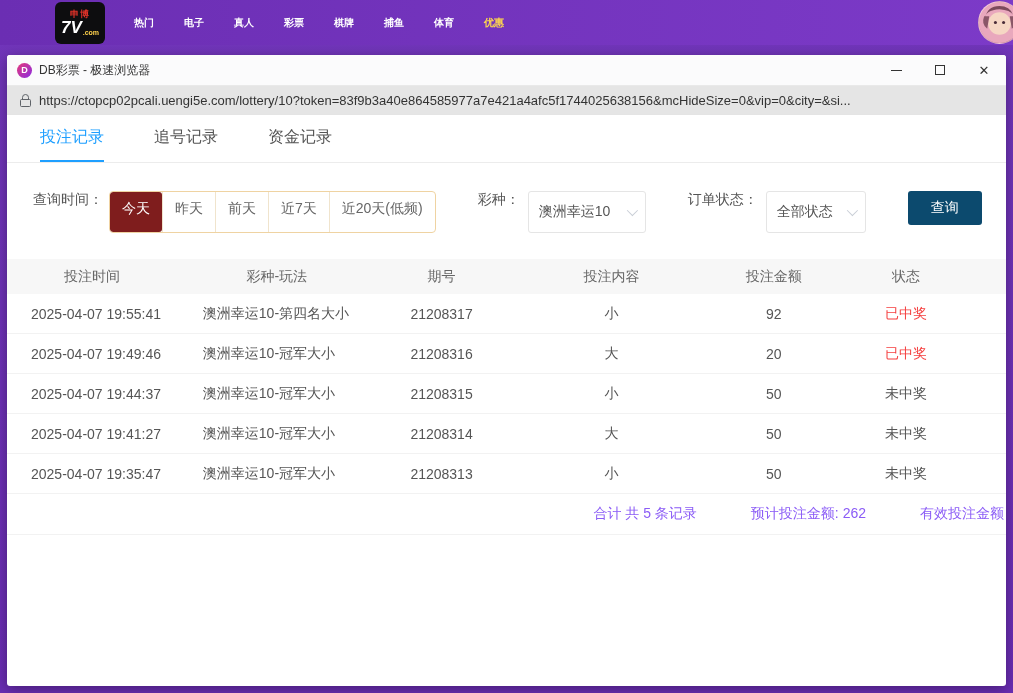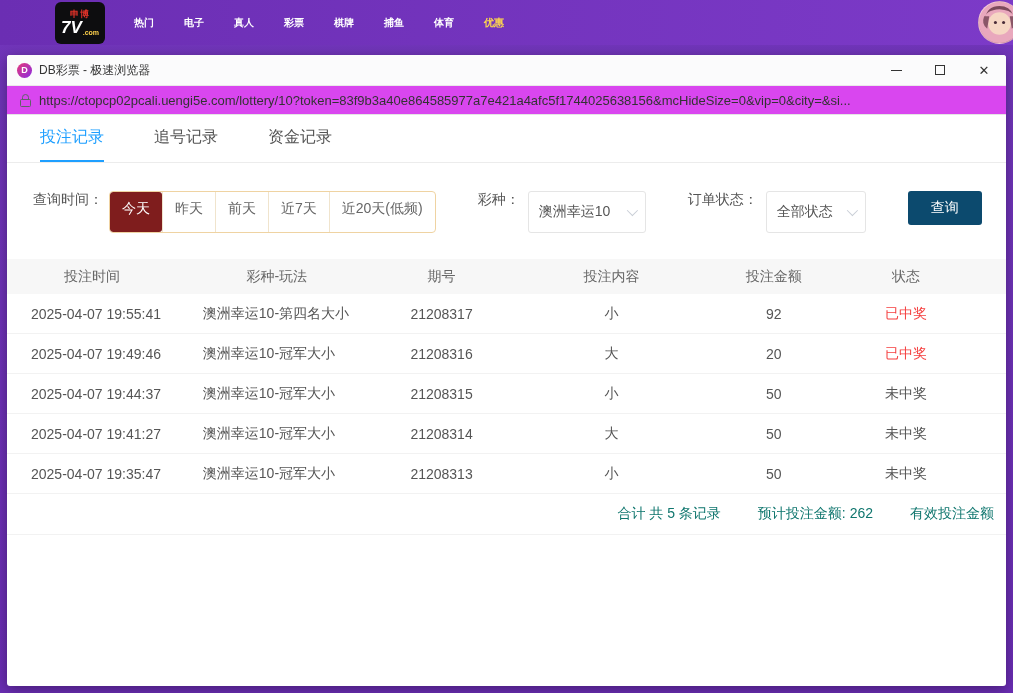--- a/index.html
+++ b/index.html
@@ -30,21 +30,21 @@
             border-bottom:1px solid #e9e9e9;padding-left:10px;font-size:12px;color:#333}
   .favicon{width:15px;height:15px;border-radius:50%;margin-right:7px;flex:0 0 auto;
            background:linear-gradient(135deg,#e6397a,#8a2be2);color:#fff;font-size:9px;font-weight:bold;
            display:flex;align-items:center;justify-content:center}
   .wincontrols{margin-left:auto;display:flex;height:100%}
   .winbtn{width:44px;height:100%;display:flex;align-items:center;justify-content:center;
           background:none;border:none;color:#333;font-size:13px;cursor:pointer}
   .glyph-min{display:inline-block;width:11px;border-top:1px solid #333}
   .glyph-max{display:inline-block;width:10px;height:10px;border:1px solid #333}
   .addressbar{height:29px;display:flex;align-items:center;gap:8px;padding:0 13px;
-              border-bottom:1px solid #e4e4e4;font-size:13px;color:#333;background:#d946ef}
+              border-bottom:1px solid #e4e4e4;font-size:13px;color:#333;background:#e5e5e5}
   .url{white-space:nowrap;overflow:hidden;flex:1;cursor:text}
 
   
   .tabs{display:flex;gap:50px;padding:0 33px;height:48px;border-bottom:1px solid #ececec;font-size:16px;color:#555}
   .tab{display:flex;align-items:center;height:100%;border-bottom:2px solid transparent;cursor:pointer}
   .tab.active{color:#1e9fff;border-bottom-color:#1e9fff}
 
   
   .filters{display:flex;margin:28px 0 0 26px;font-size:14px;color:#555}
   .time-group{display:flex;align-items:stretch;border:1px solid #efd3a2;border-radius:4px;overflow:hidden;margin-left:6px}
@@ -64,22 +64,22 @@
 
   
   .table{margin-top:26px;font-size:14px}
   .thead{display:flex;align-items:center;height:35px;background:#f7f7f7;color:#666}
   .trow{display:flex;align-items:center;height:40px;border-bottom:1px solid #f2f2f2;color:#555}
   .c1{width:17%}.c2{width:20%}.c3{width:13%}.c4{width:21%}.c5{width:11.5%}.c6{width:15%}
   .c3,.c4,.c5,.c6{text-align:center}
   .thead .c1,.thead .c2{text-align:center}
   .trow .c1{padding-left:24px}.trow .c2{padding-left:26px}
   .won{color:#f53f3f}
-  .summary{display:flex;align-items:center;justify-content:flex-end;gap:37px;height:41px;
-           border-bottom:1px solid #f2f2f2;color:#0f766e;padding-right:12px;overflow:hidden;white-space:nowrap}
+  .summary{display:flex;align-items:center;justify-content:flex-end;gap:54px;height:41px;
+           border-bottom:1px solid #f2f2f2;color:#8b5cf6;padding-right:2px;overflow:hidden;white-space:nowrap}
 </style>
 </head>
 <body>
 
 <div class="topbar">
   <div class="logo">
     <div class="logo-top">申博</div>
     <div class="logo-main"><span>7V</span><span class="logo-suffix">.com</span></div>
   </div>
   <nav class="menu">

